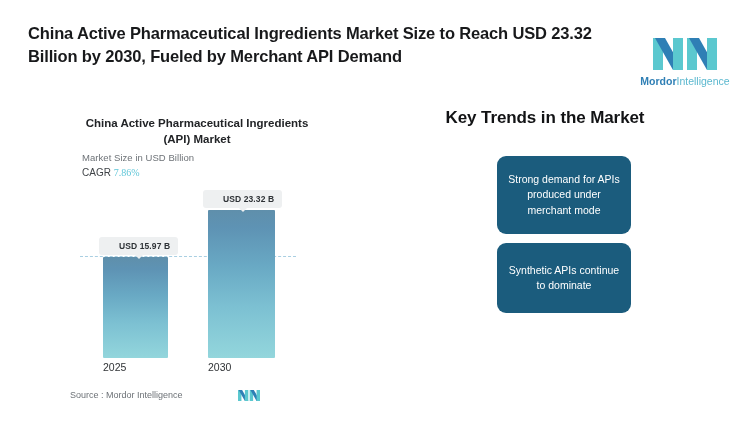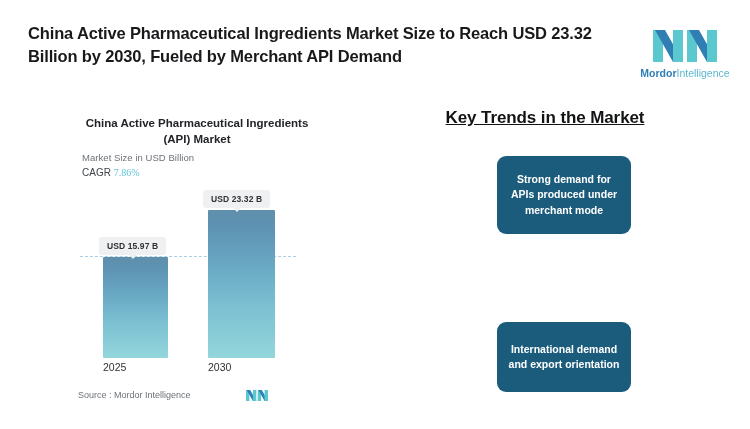--- a/index.html
+++ b/index.html
@@ -37,21 +37,21 @@
     font-weight: bold;
     line-height: 1.42;
     color: #18191b;
     letter-spacing: -0.15px;
   }
 
   
   .logo-wrap {
     position: absolute;
     right: 12px;
-    top: 28px;
+    top: 36px;
     width: 106px;
     height: 56px;
   }
   .logo-mark {
     position: relative;
     width: 64px;
     height: 36px;
     margin: 0 auto;
   }
   .logo-text {
@@ -141,21 +141,21 @@
     width: 67px;
     height: 148px;
   }
   .bar-label {
     position: absolute;
     background: #eef0f1;
     border-radius: 3px;
     font-size: 8.5px;
     font-weight: bold;
     color: #2e3236;
-    padding: 4px 8px 4px 8px;
+    padding: 4px 8px 4px 20px;
     white-space: nowrap;
     letter-spacing: 0.1px;
   }
   .bar-label::after {
     content: "";
     position: absolute;
     left: 50%;
     bottom: -4px;
     margin-left: -4px;
     width: 0;
@@ -176,21 +176,21 @@
     position: absolute;
     top: 265px;
     font-size: 10.5px;
     color: #303336;
   }
   .x-label-1 { left: 103px; width: 65px; }
   .x-label-2 { left: 208px; width: 67px; }
 
   .source-row {
     position: absolute;
-    left: 78px;
+    left: 70px;
     top: 292px;
     width: 230px;
     height: 18px;
   }
   .source-text {
     position: absolute;
     left: 0;
     top: 2px;
     font-size: 9px;
     color: #6d7277;
@@ -215,31 +215,30 @@
   .trends-title {
     position: absolute;
     left: 0;
     top: 12px;
     width: 330px;
     text-align: center;
     font-size: 17px;
     font-weight: bold;
     color: #121315;
     letter-spacing: -0.1px;
-    text-decoration: underline;
   }
   .trend-card {
     position: absolute;
     left: 117px;
     width: 134px;
     background: #1b5c7d;
     border-radius: 9px;
     color: #ffffff;
     font-size: 10.5px;
-    font-weight: bold;
+    font-weight: normal;
     line-height: 1.46;
     text-align: center;
     display: flex;
     align-items: center;
     justify-content: center;
     padding: 0 8px;
     box-sizing: border-box;
   }
   .trend-card-0 { top: 60px;  height: 78px; }
   .trend-card-1 { top: 147px; height: 70px; }
@@ -310,19 +309,19 @@
     </div>
   </div>
 
   <div class="trends-panel">
     <div class="trends-title">Key Trends in the Market</div>
 
     <div class="trend-card trend-card-0">
       <span>Strong demand for APIs produced under merchant mode</span>
     </div>
 
-
-    <div class="trend-card trend-card-2">
-      <span>International demand and export orientation</span>
-    </div>
+    <div class="trend-card trend-card-1">
+      <span>Synthetic APIs continue to dominate</span>
+    </div>
+
   </div>
 
 </div>
 
 </body></html>

